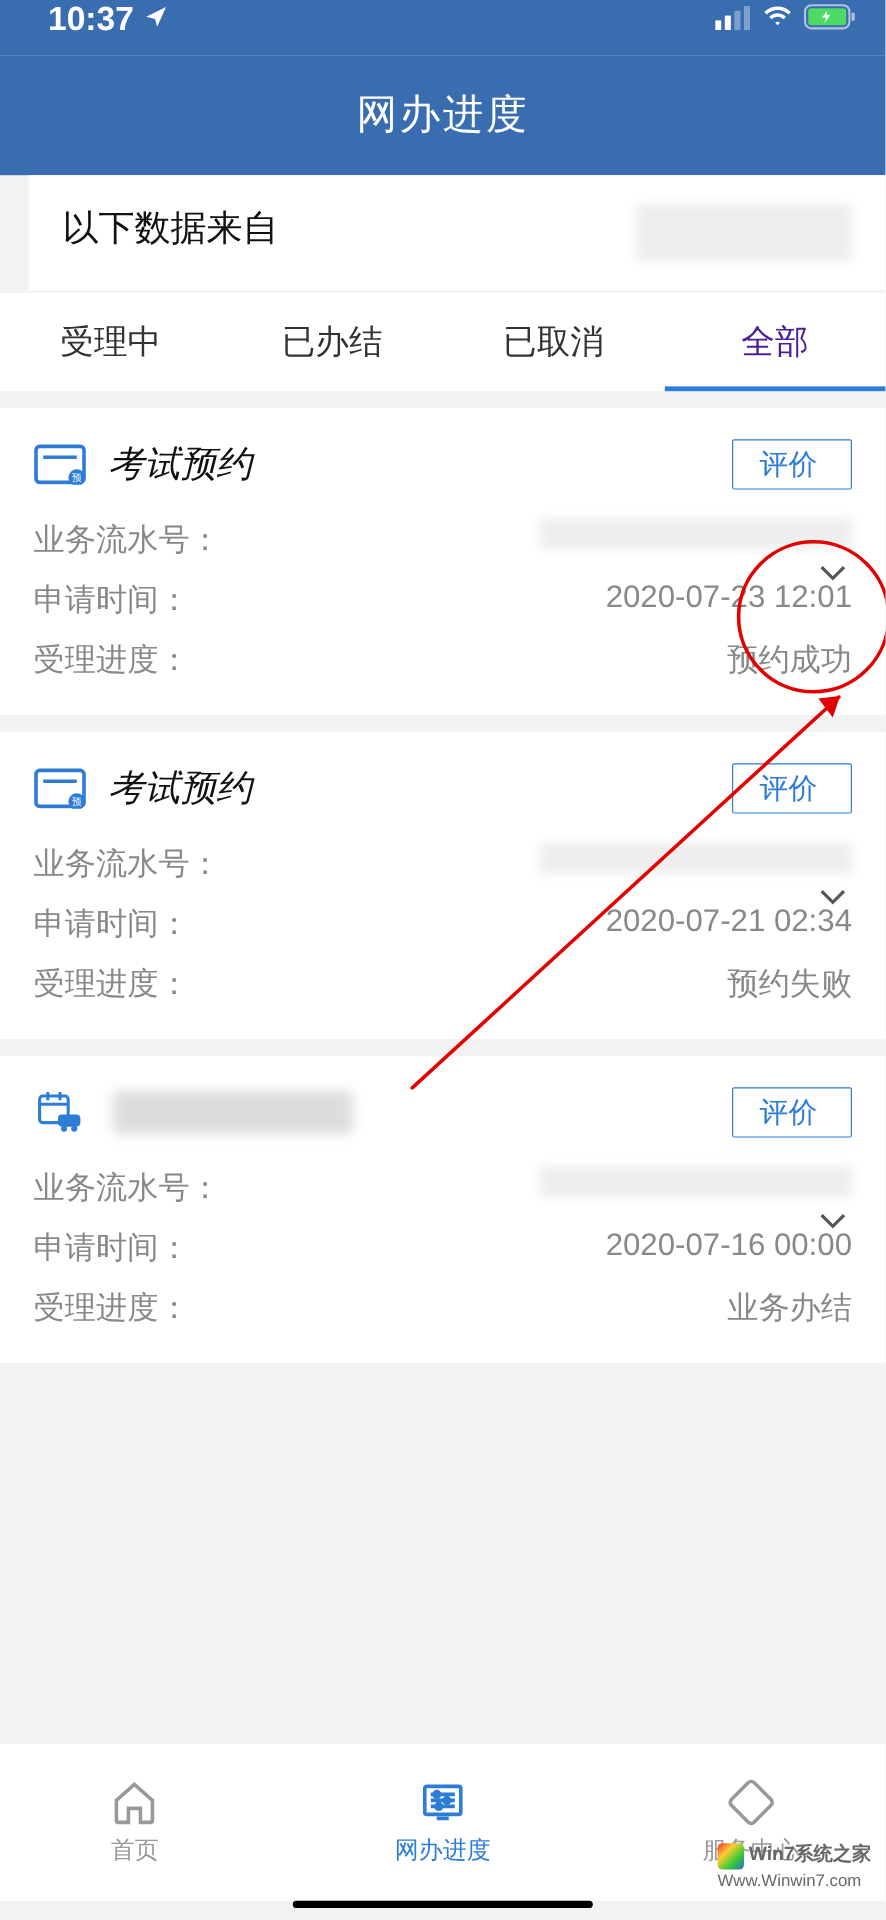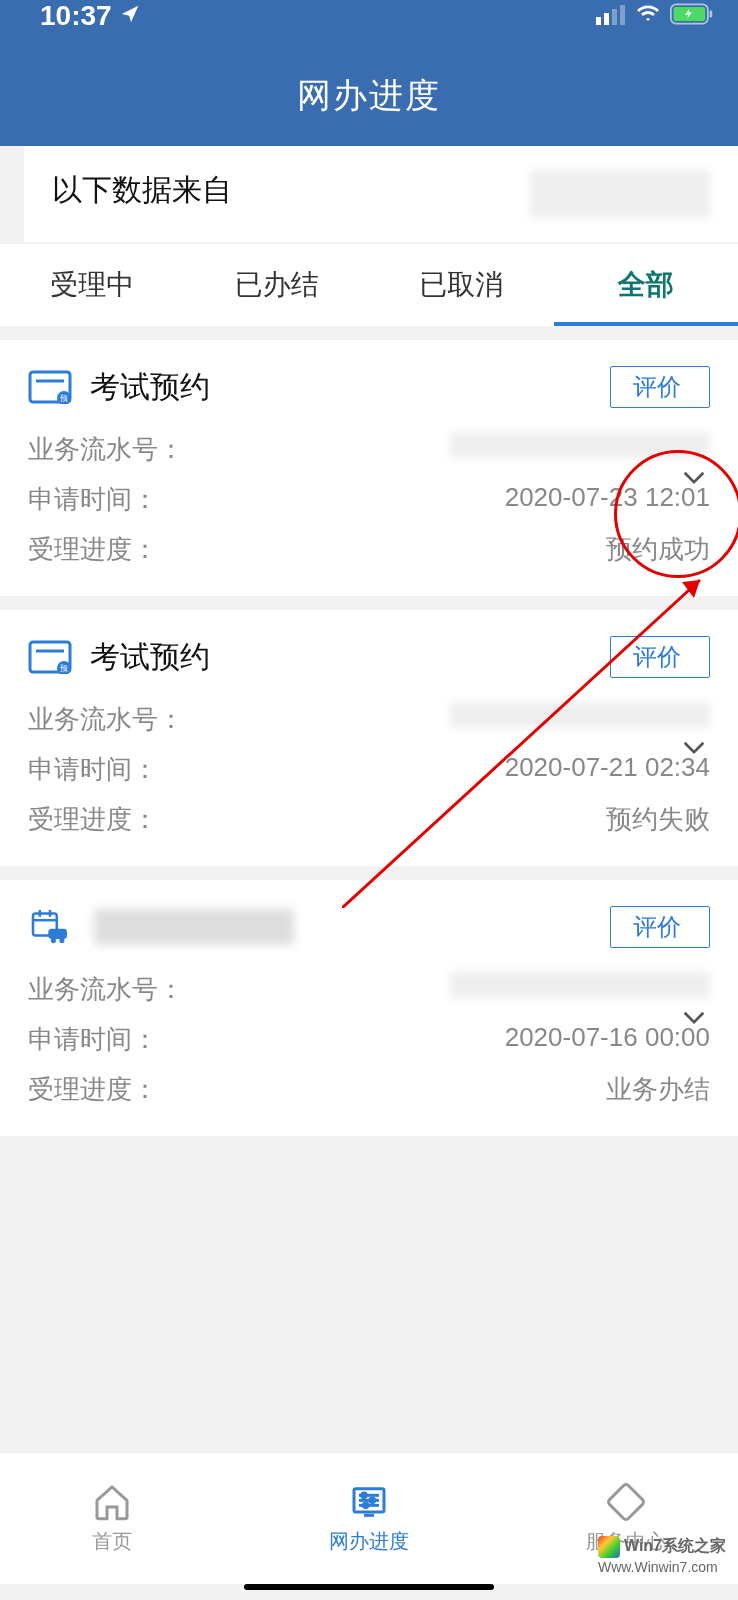--- a/index.html
+++ b/index.html
@@ -5,27 +5,27 @@
 *{margin:0;padding:0;box-sizing:border-box;font-family:-apple-system,BlinkMacSystemFont,"PingFang SC","Helvetica Neue",sans-serif;}
 body{width:738px;height:1600px;background:#f2f2f2;position:relative;overflow:hidden;}
 .status-bar{height:46px;background:#3a6db0;color:#fff;display:flex;align-items:flex-start;justify-content:space-between;padding:0 24px 0 40px;font-size:28px;font-weight:600;}
 .status-left{display:flex;align-items:center;gap:8px;}
 .status-right{display:flex;align-items:center;gap:10px;}
 .header{height:100px;background:#3a6db0;color:#fff;display:flex;align-items:center;justify-content:center;font-size:34px;font-weight:400;letter-spacing:2px;}
 .source-bar{background:#fff;padding:24px 28px;font-size:30px;color:#111;display:flex;align-items:flex-start;justify-content:space-between;margin-left:24px;}
 .blur-box{width:180px;height:48px;background:#eee;filter:blur(4px);border-radius:4px;}
 .tabs{background:#fff;display:flex;border-top:2px solid #f2f2f2;}
 .tab{flex:1;text-align:center;padding:22px 0;font-size:28px;color:#333;position:relative;cursor:pointer;}
-.tab.active{color:#0f766e;font-weight:bold;}
+.tab.active{color:#4c1d95;}
 .tab.active::after{content:"";position:absolute;bottom:0;left:0;right:0;height:4px;background:#2d7cd6;}
 .card{background:#fff;margin-top:14px;padding:26px 28px 28px 28px;position:relative;}
 .card-head{display:flex;align-items:center;gap:18px;margin-bottom:24px;}
 .card-icon{width:44px;height:34px;position:relative;}
 .card-icon svg{width:100%;height:100%;}
-.card-title{font-size:30px;color:#111;font-weight:500;}
+.card-title{font-size:30px;color:#111;font-weight:500;font-style:italic;}
 .card-title-blur{width:200px;height:36px;background:#ddd;filter:blur(5px);border-radius:4px;margin-left:4px;}
 .rate-btn{margin-left:auto;border:1.5px solid #2d7cd6;color:#2d7cd6;font-size:24px;padding:4px 22px;background:#fff;border-radius:2px;cursor:pointer;width:100px;text-align:left;}
 .row{display:flex;justify-content:space-between;align-items:flex-start;font-size:26px;color:#888;margin-bottom:14px;min-height:36px;}
 .row .value{color:#888;max-width:420px;text-align:right;}
 .row .value-blur{width:260px;height:26px;background:#eee;filter:blur(4px);border-radius:3px;}
 .chevron{position:absolute;right:28px;top:50%;transform:translateY(-20%);cursor:pointer;}
 .chevron svg{width:32px;height:32px;}
 .red-circle{position:absolute;width:128px;height:128px;border:3px solid #e30000;border-radius:50%;top:450px;left:614px;pointer-events:none;z-index:10;}
 .red-arrow{position:absolute;top:568px;left:342px;width:380px;height:340px;pointer-events:none;z-index:10;}
 .bottom-nav{position:absolute;bottom:16px;left:0;right:0;height:132px;background:#fff;display:flex;align-items:center;justify-content:flex-start;border-top:1px solid #eee;gap:32px;}

